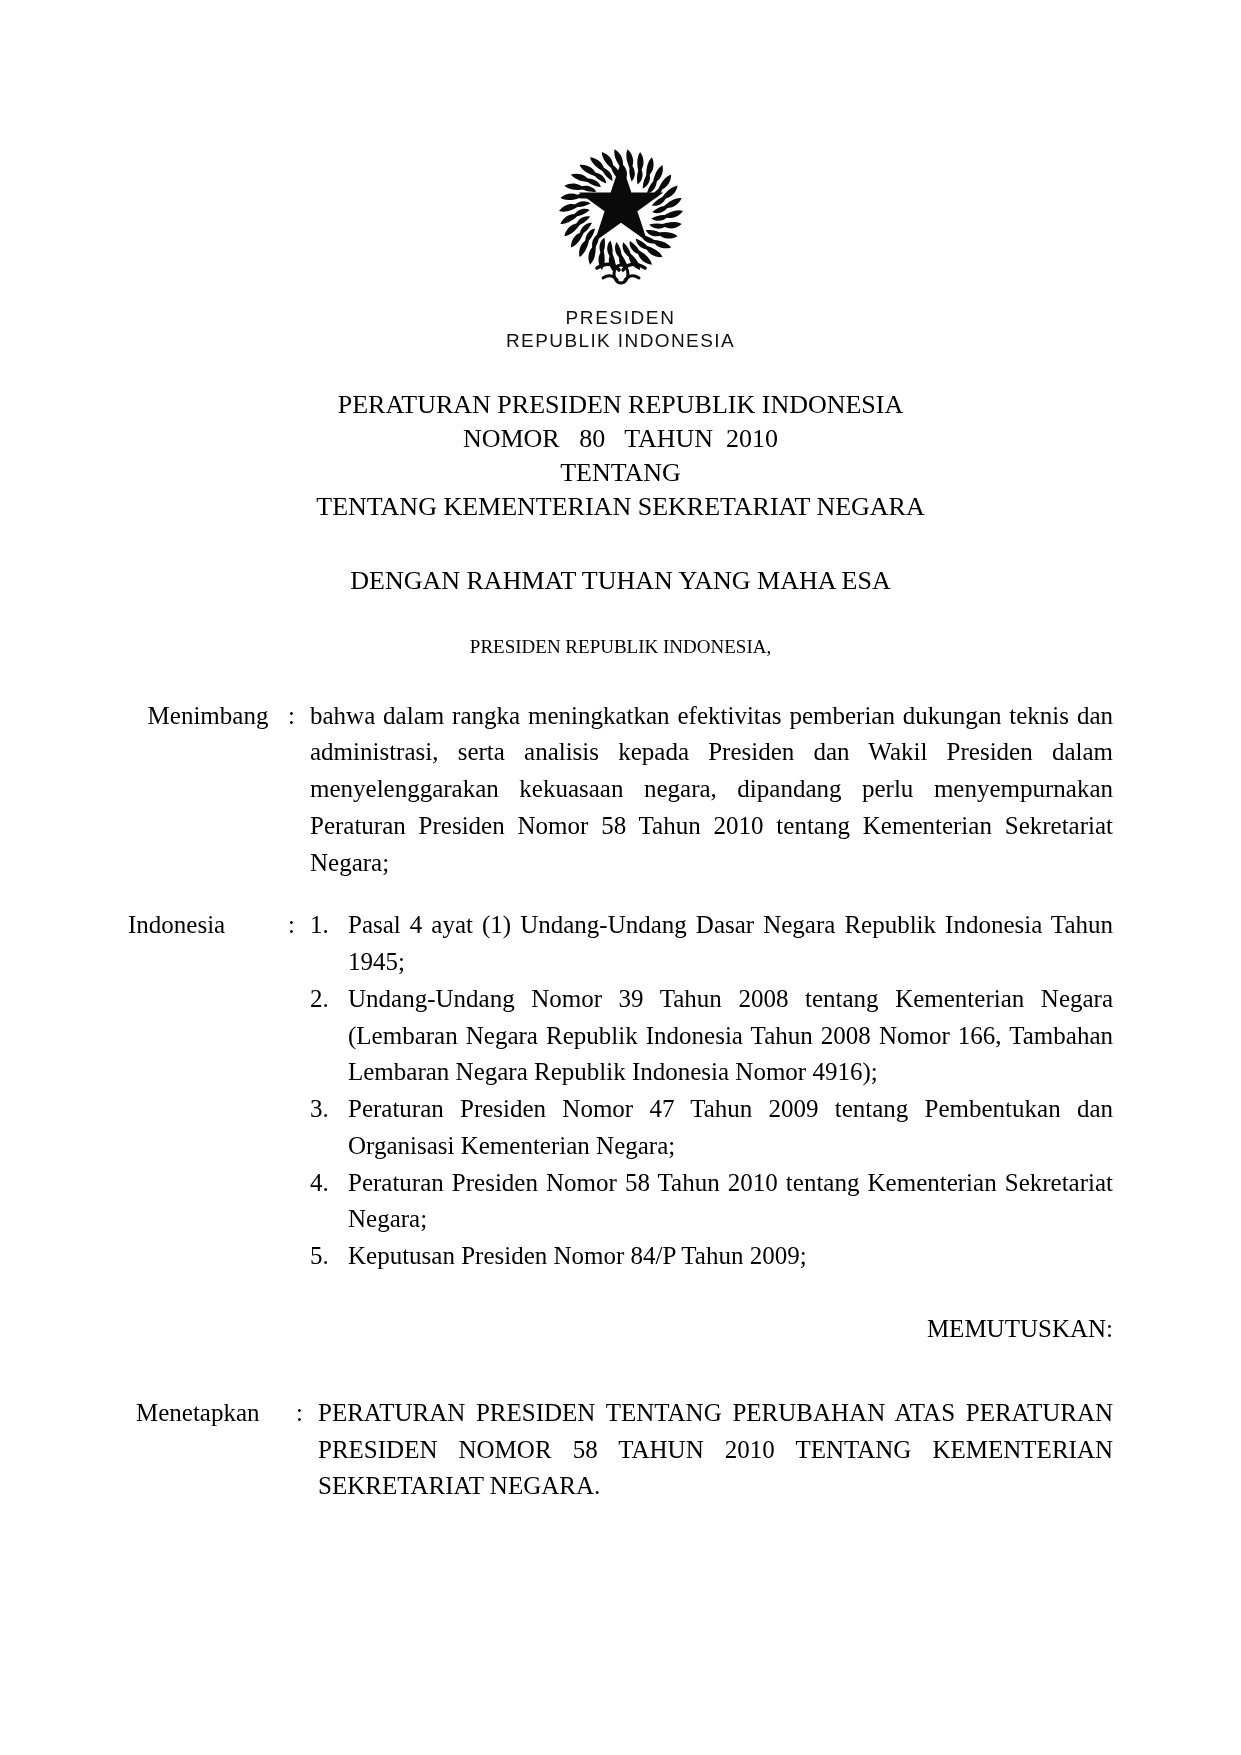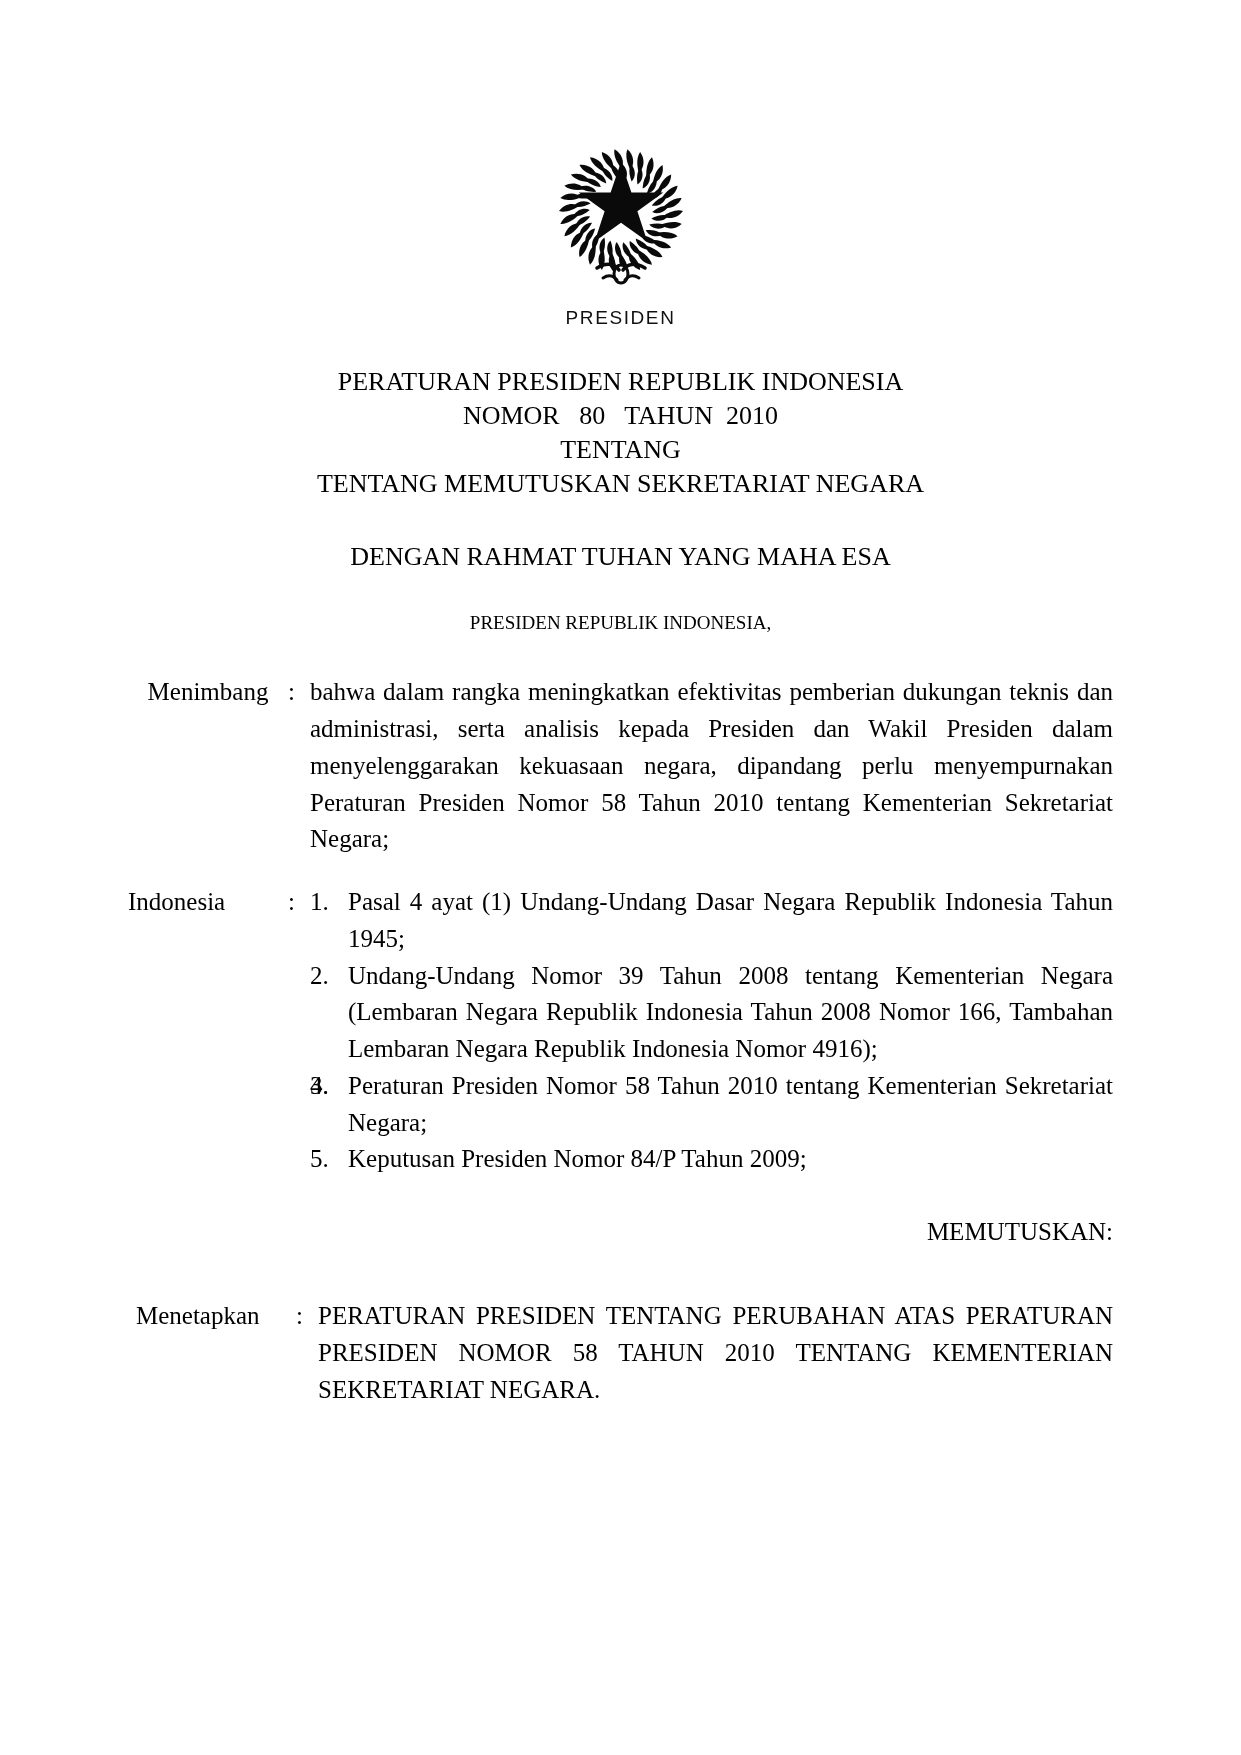--- a/index.html
+++ b/index.html
@@ -354,28 +354,29 @@
         </g>
 
         <g transform="translate(105,78)">
           <polygon points="0,-44 10.4,-13.6 42.3,-13.6 16.4,5.2 26.3,35.6 0,16.8 -26.3,35.6 -16.4,5.2 -42.3,-13.6 -10.4,-13.6" fill="#0a0a0a"></polygon>
         </g>
       </svg>
     </div>
 
     <div class="emblem-caption">
       <div class="l1">PRESIDEN</div>
+      <div class="l2">REPUBLIK  INDONESIA</div>
     </div>
   </div>
 
   <div class="title-block">
     <div>PERATURAN PRESIDEN REPUBLIK INDONESIA</div>
     <div>NOMOR   80   TAHUN  2010</div>
     <div>TENTANG</div>
-    <div>TENTANG MEMUTUSKAN SEKRETARIAT NEGARA</div>
+    <div>TENTANG KEMENTERIAN SEKRETARIAT NEGARA</div>
   </div>
 
   <div class="subtitle-1">DENGAN RAHMAT TUHAN YANG MAHA ESA</div>
   <div class="subtitle-2">PRESIDEN REPUBLIK INDONESIA,</div>
 
   <div class="clauses">
 
     <div class="clause">
       <div class="clause-label label-menimbang">Menimbang</div>
       <div class="clause-colon">:</div>
@@ -390,20 +391,21 @@
           <li>
             <span class="marker">1.</span>
             <span>Pasal 4 ayat (1) Undang-Undang Dasar Negara Republik Indonesia Tahun 1945;</span>
           </li>
           <li>
             <span class="marker">2.</span>
             <span>Undang-Undang Nomor 39 Tahun 2008 tentang Kementerian Negara (Lembaran Negara Republik Indonesia Tahun 2008 Nomor 166, Tambahan Lembaran Negara Republik Indonesia Nomor 4916);</span>
           </li>
           <li>
             <span class="marker">3.</span>
+            <span>Peraturan Presiden Nomor 47 Tahun 2009 tentang Pembentukan dan Organisasi Kementerian Negara;</span>
           </li>
           <li>
             <span class="marker">4.</span>
             <span>Peraturan Presiden Nomor 58 Tahun 2010 tentang Kementerian Sekretariat Negara;</span>
           </li>
           <li>
             <span class="marker">5.</span>
             <span>Keputusan Presiden Nomor 84/P Tahun 2009;</span>
           </li>
         </ol>

